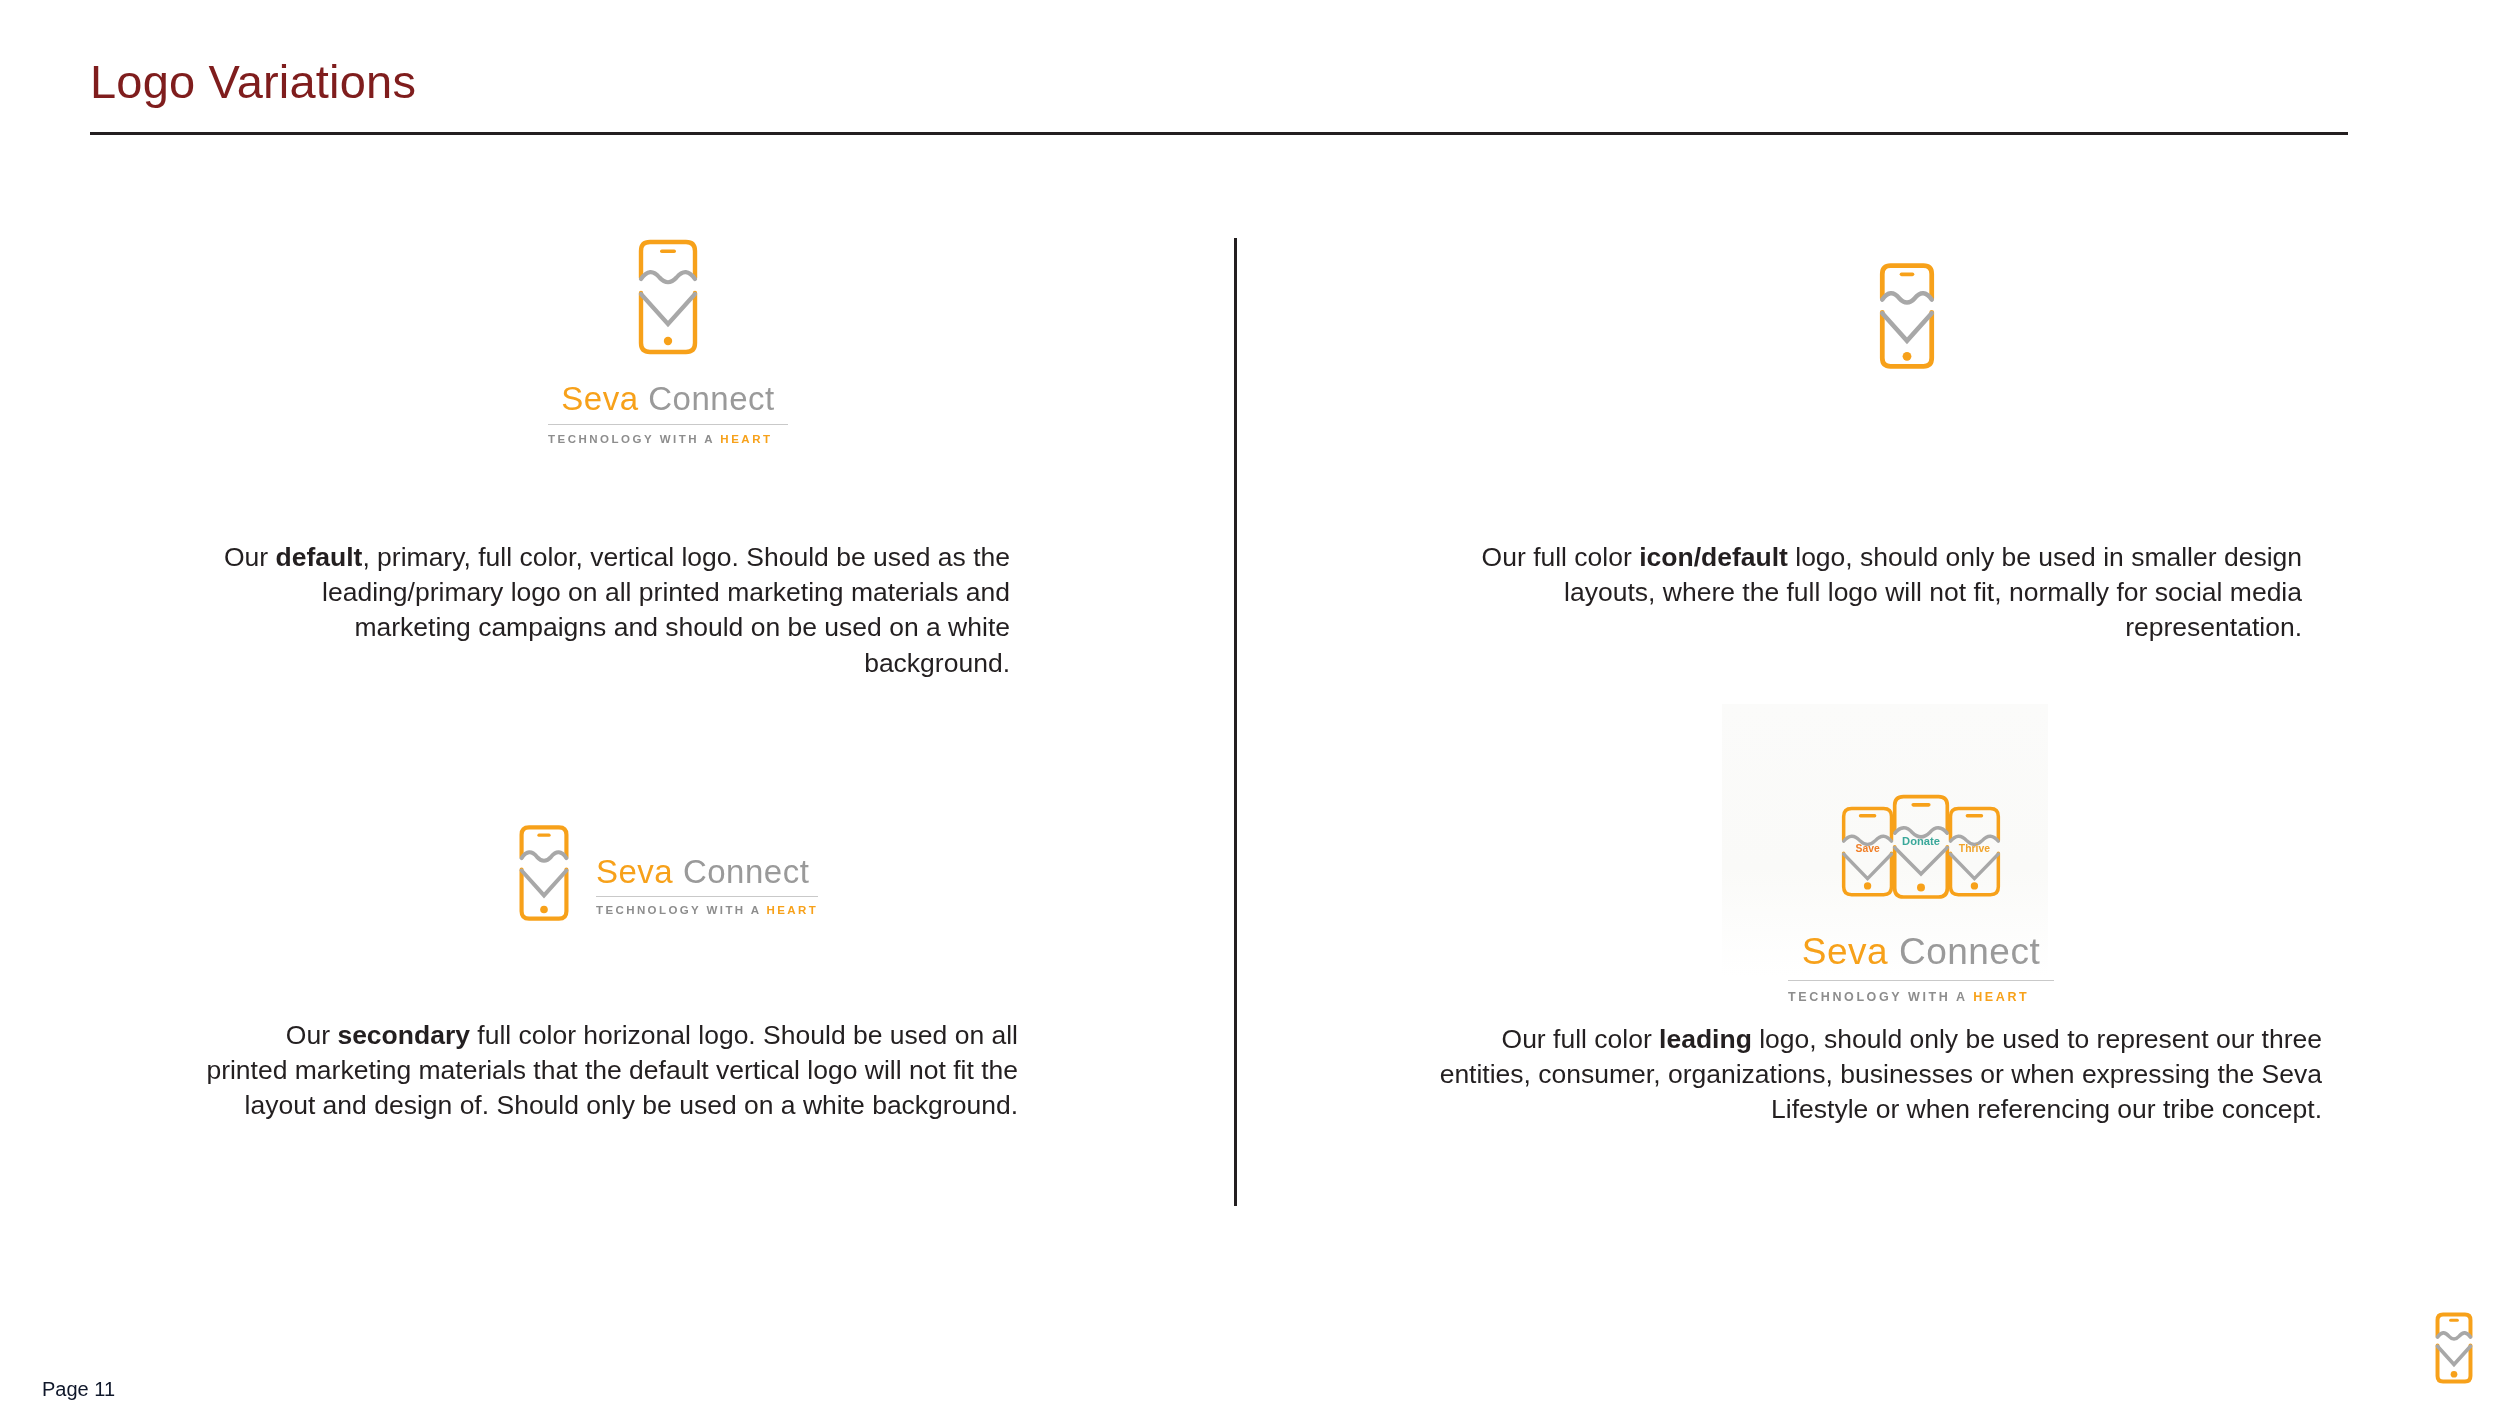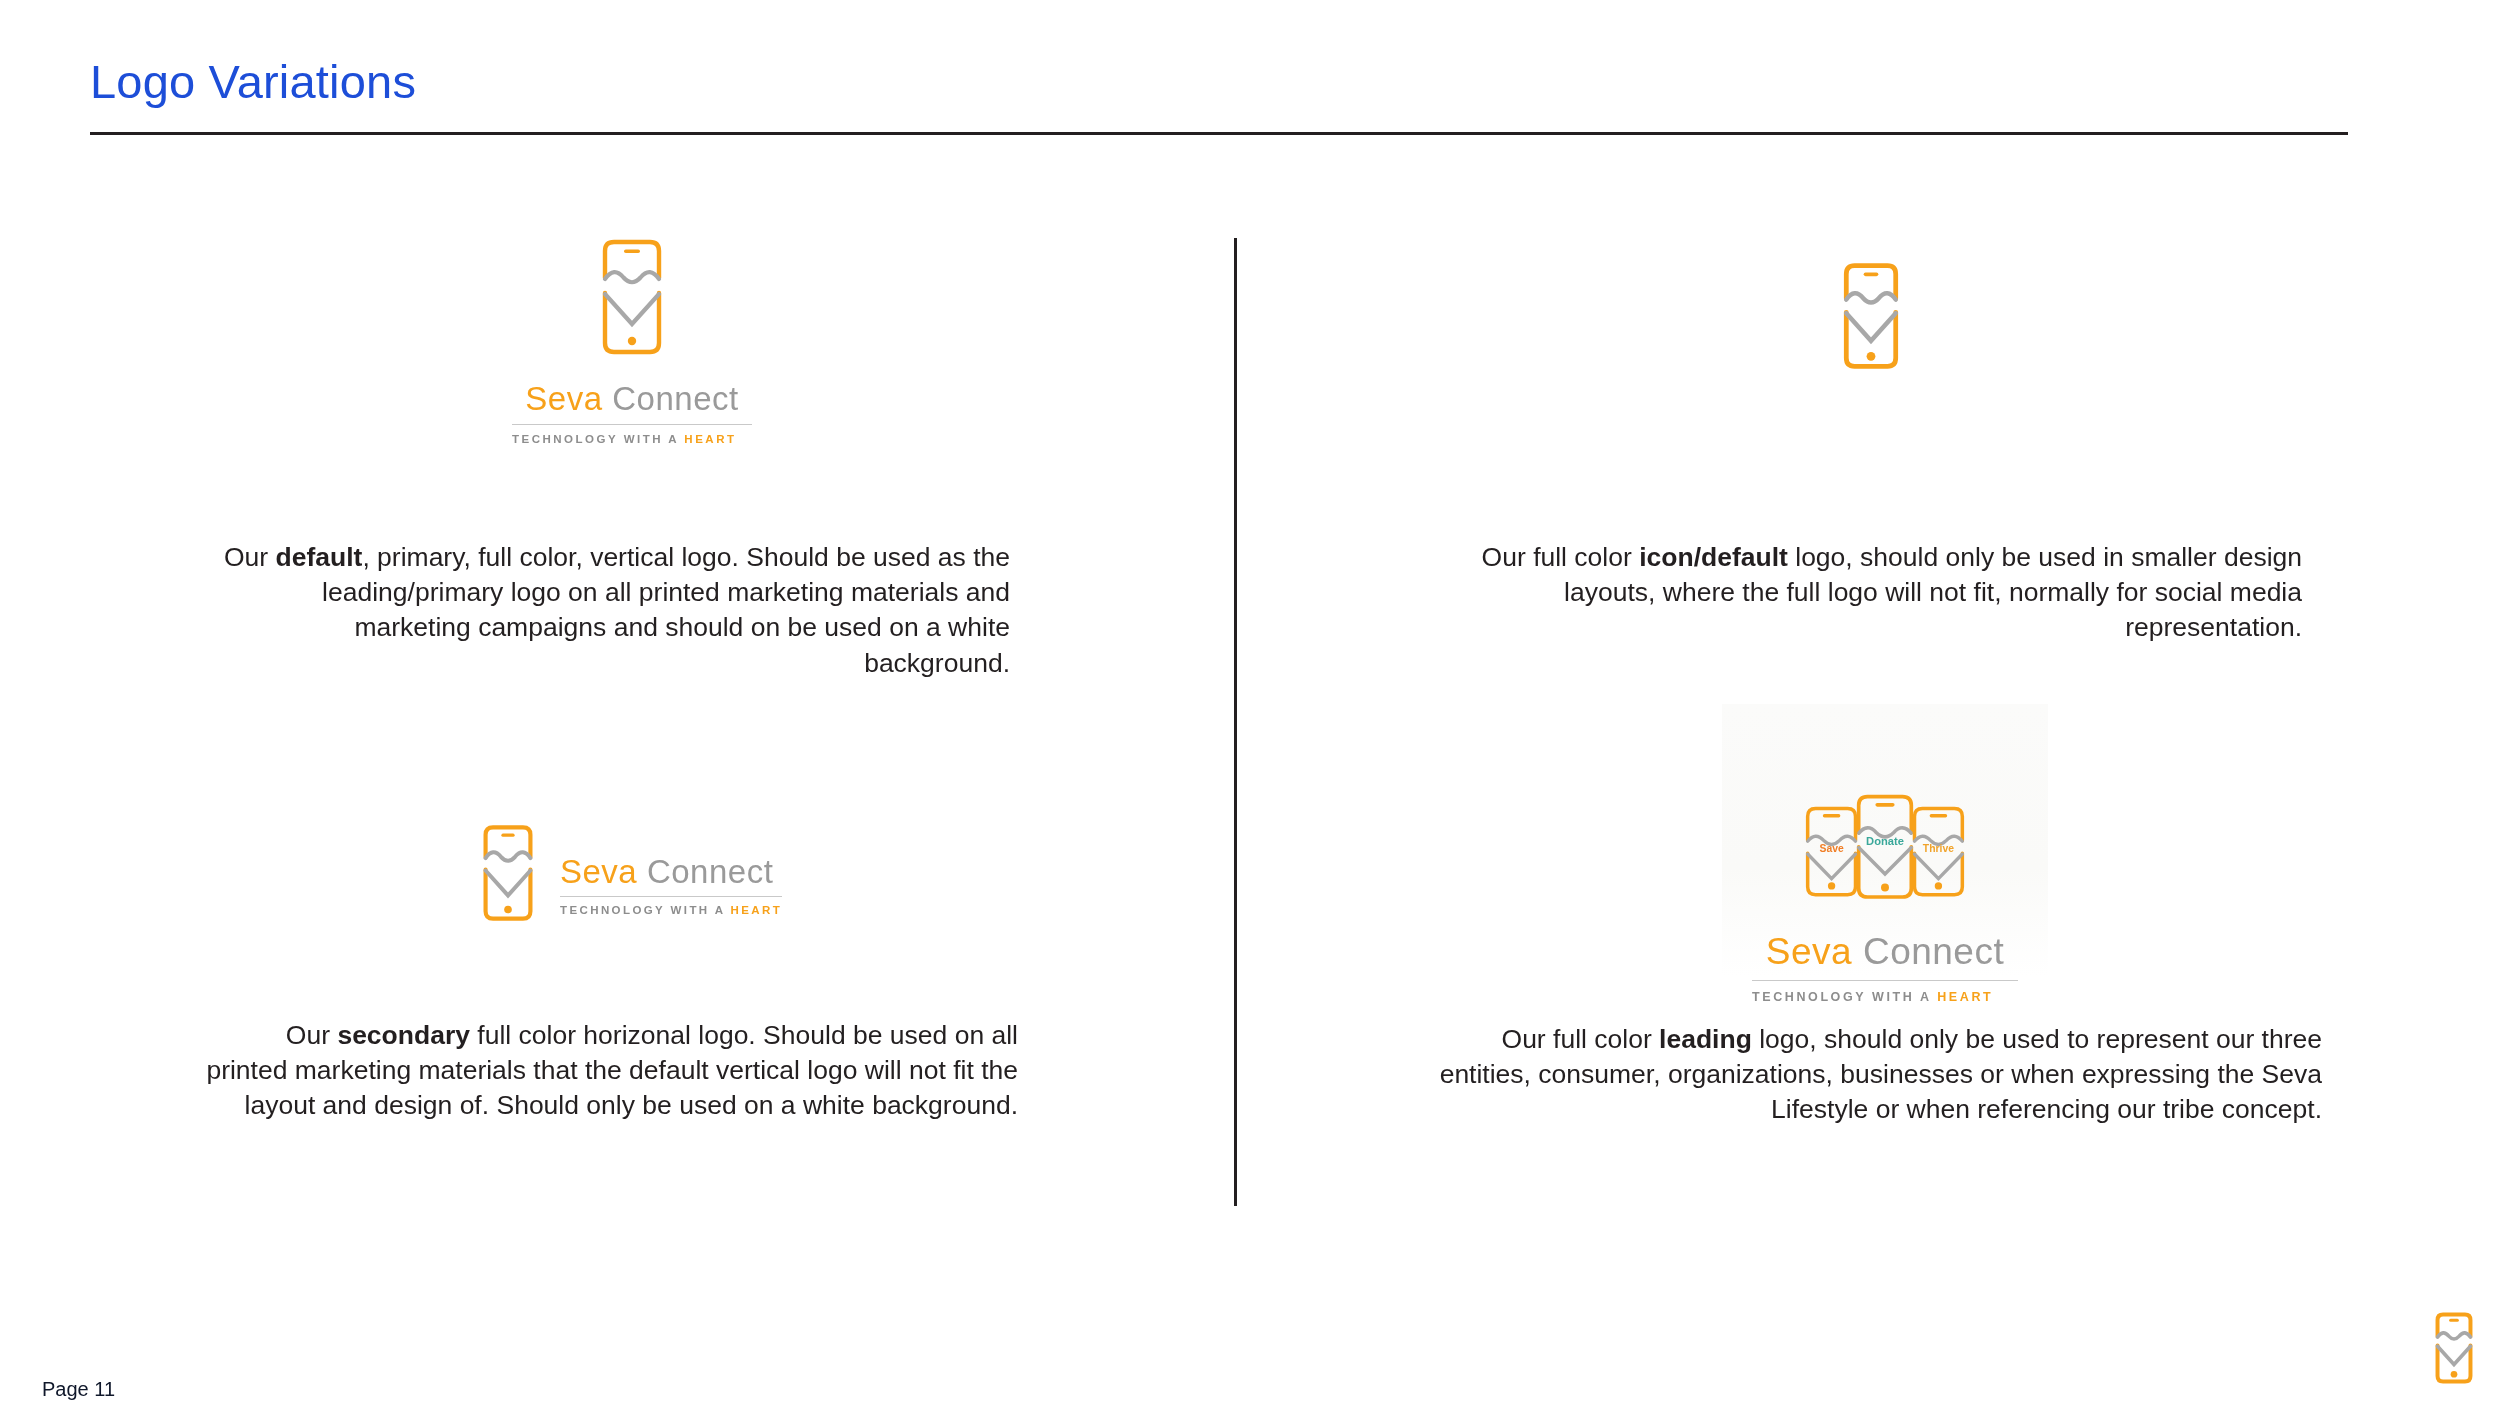--- a/index.html
+++ b/index.html
@@ -18,21 +18,21 @@
   }
 
   
   #page-title {
     position: absolute;
     left: 90px;
     top: 58px;
     font-size: 47px;
     font-weight: 400;
     letter-spacing: 0.2px;
-    color: #1d4ed8;
+    color: #7f1d1d;
     line-height: 1;
     white-space: nowrap;
   }
   #header-rule {
     position: absolute;
     left: 90px;
     top: 132px;
     width: 2258px;
     height: 3px;
     background: #231f20;
@@ -42,21 +42,21 @@
   #column-divider {
     position: absolute;
     left: 1234px;
     top: 238px;
     width: 3px;
     height: 968px;
     background: #231f20;
   }
 
   
-  .logo-block { position: absolute; }
+  .logo-block { position: absolute; margin-left: 36px; }
 
   .wordmark {
     display: block;
     white-space: nowrap;
     font-weight: 400;
     letter-spacing: 0.5px;
   }
   .wordmark .seva { color: #F7A11A; }
   .wordmark .connect { color: #9a9a9a; }
 

